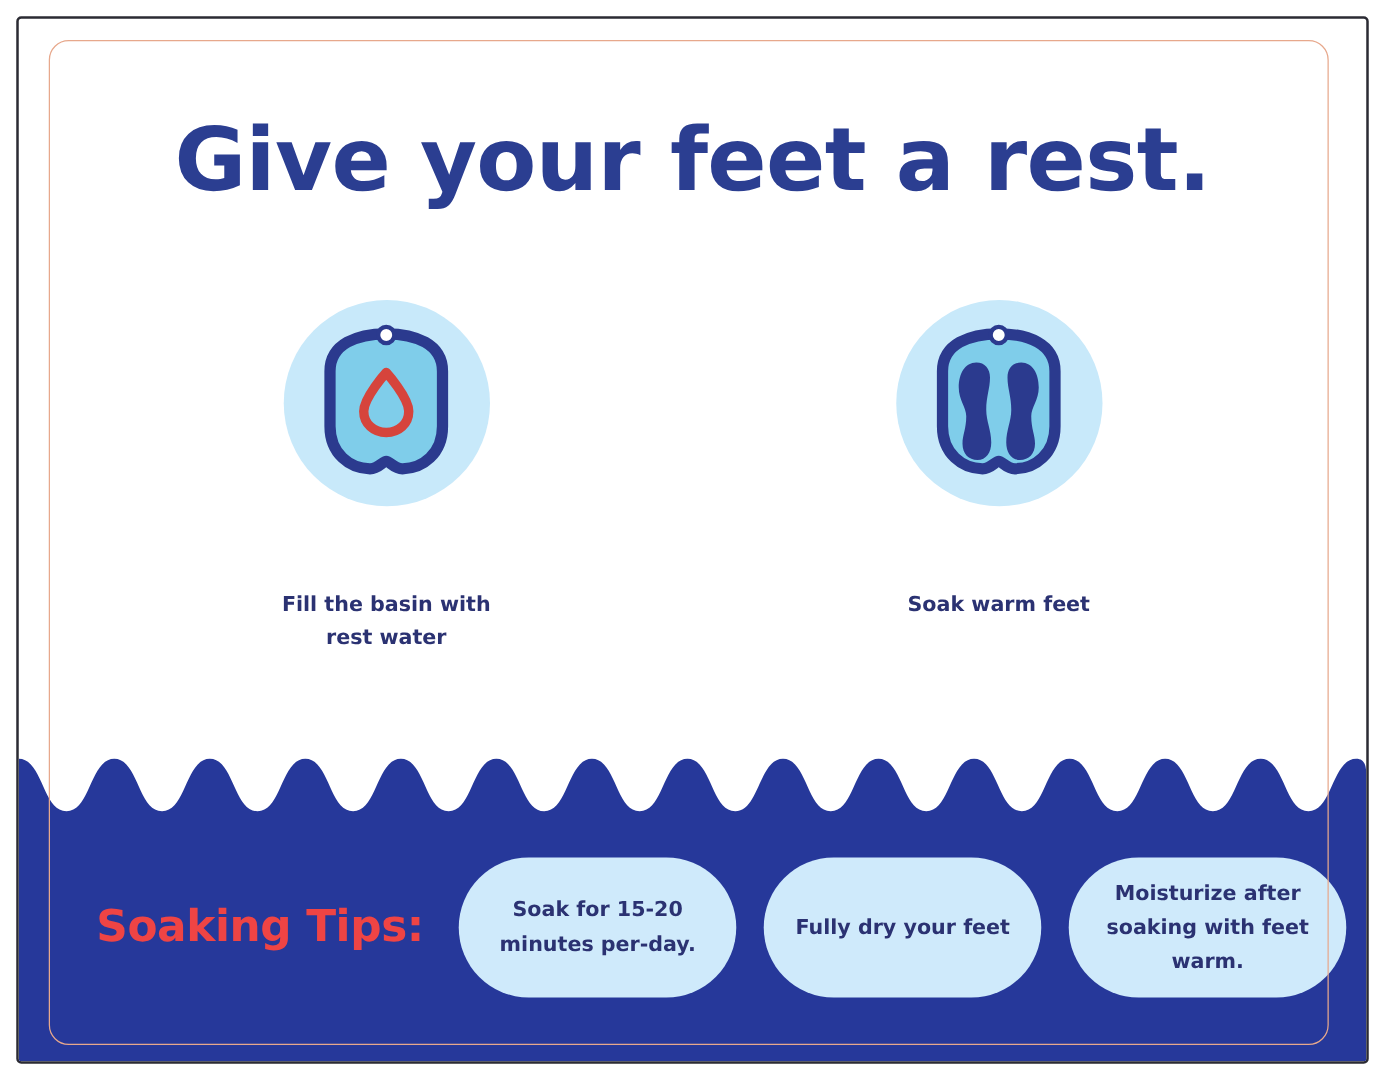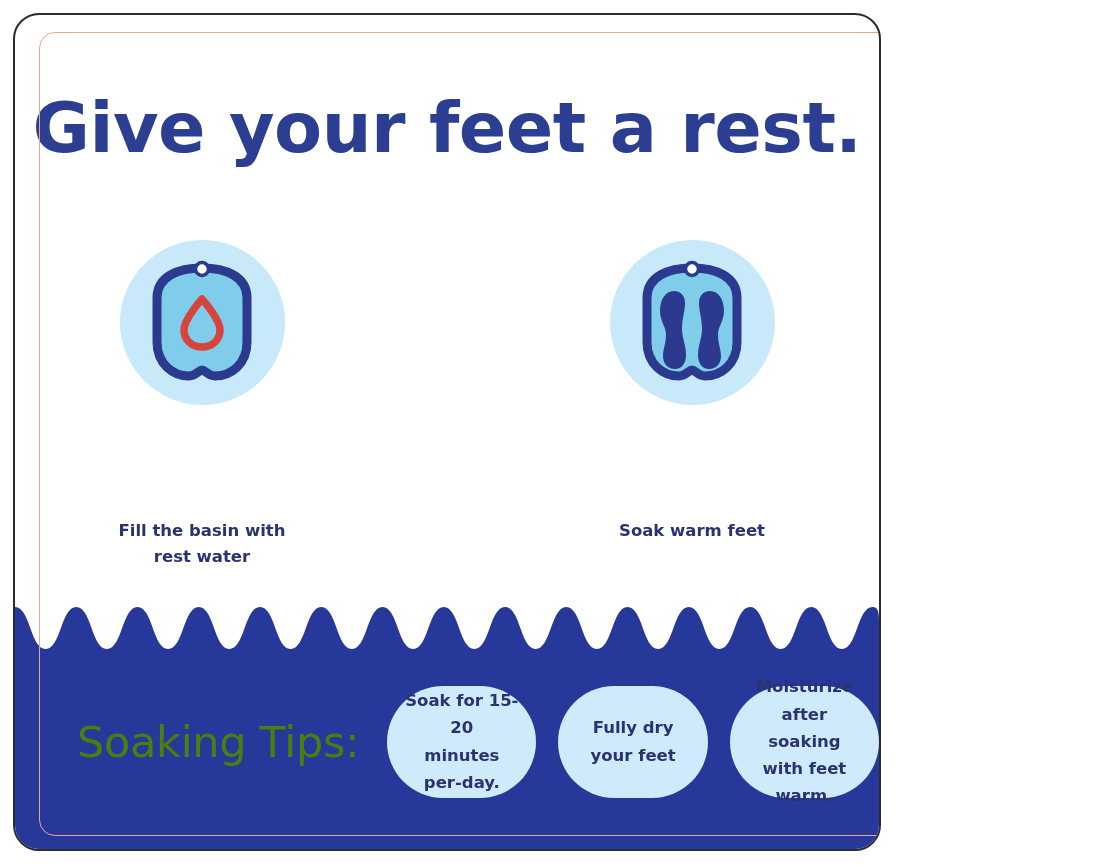--- a/index.html
+++ b/index.html
@@ -15,24 +15,24 @@
     width: 1100px;
     height: 865px;
     background: #ffffff;
     overflow: hidden;
   }
   
   .outer-frame {
     position: absolute;
     left: 13px;
     top: 13px;
-    width: 868px;
+    width: 1082px;
     height: 838px;
     border: 2px solid #2b2b33;
-    border-radius: 26px;
+    border-radius: 4px;
     box-sizing: border-box;
     overflow: hidden;
     background: #ffffff;
   }
   .inner-frame {
     position: absolute;
     left: 24px;
     top: 17px;
     width: 1024px;
     height: 804px;
@@ -79,21 +79,21 @@
   .step-disc {
     width: 165px;
     height: 165px;
     border-radius: 50%;
     background: #c8e9fa;
     display: flex;
     align-items: center;
     justify-content: center;
   }
   .step-caption {
-    margin-top: 113px;
+    margin-top: 66px;
     text-align: center;
     font-size: 16.5px;
     font-weight: 700;
     line-height: 1.6;
     color: #2b3272;
     font-family: "DejaVu Sans", sans-serif;
     max-width: 200px;
   }
 
   
@@ -121,23 +121,23 @@
     bottom: 0;
     width: 100%;
     height: 215px;
     display: flex;
     align-items: center;
     padding-left: 62px;
     box-sizing: border-box;
     z-index: 4;
   }
   .tips-label {
-    color: #4d7c0f;
-    font-size: 43px;
-    font-weight: 400;
+    color: #ef4444;
+    font-size: 35px;
+    font-weight: 700;
     letter-spacing: -0.3px;
     white-space: nowrap;
     margin-right: 28px;
     font-family: "DejaVu Sans", sans-serif;
   }
   .tip-pill {
     background: #cfeafb;
     border-radius: 56px;
     width: 222px;
     height: 112px;

